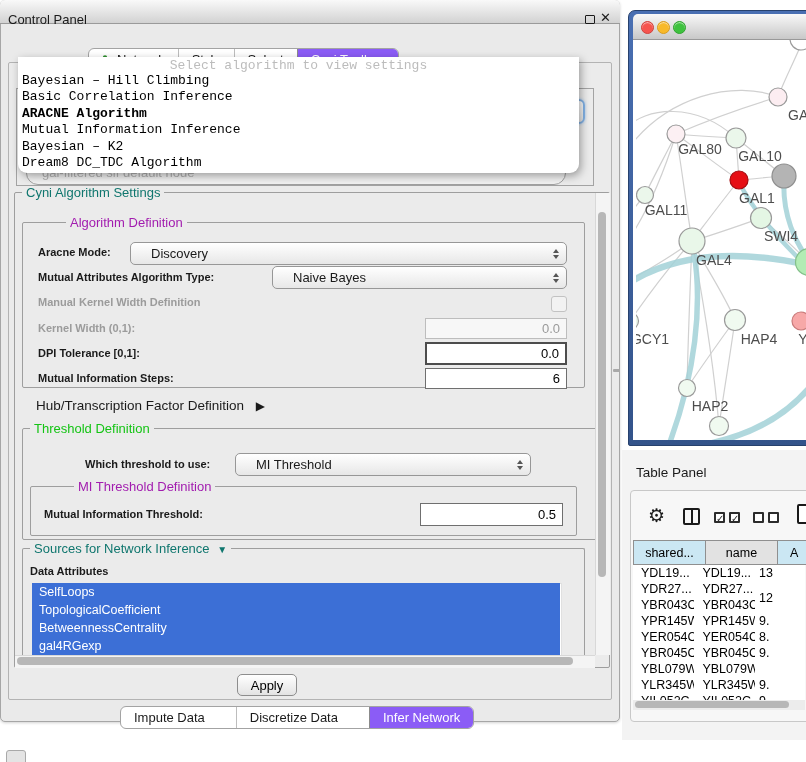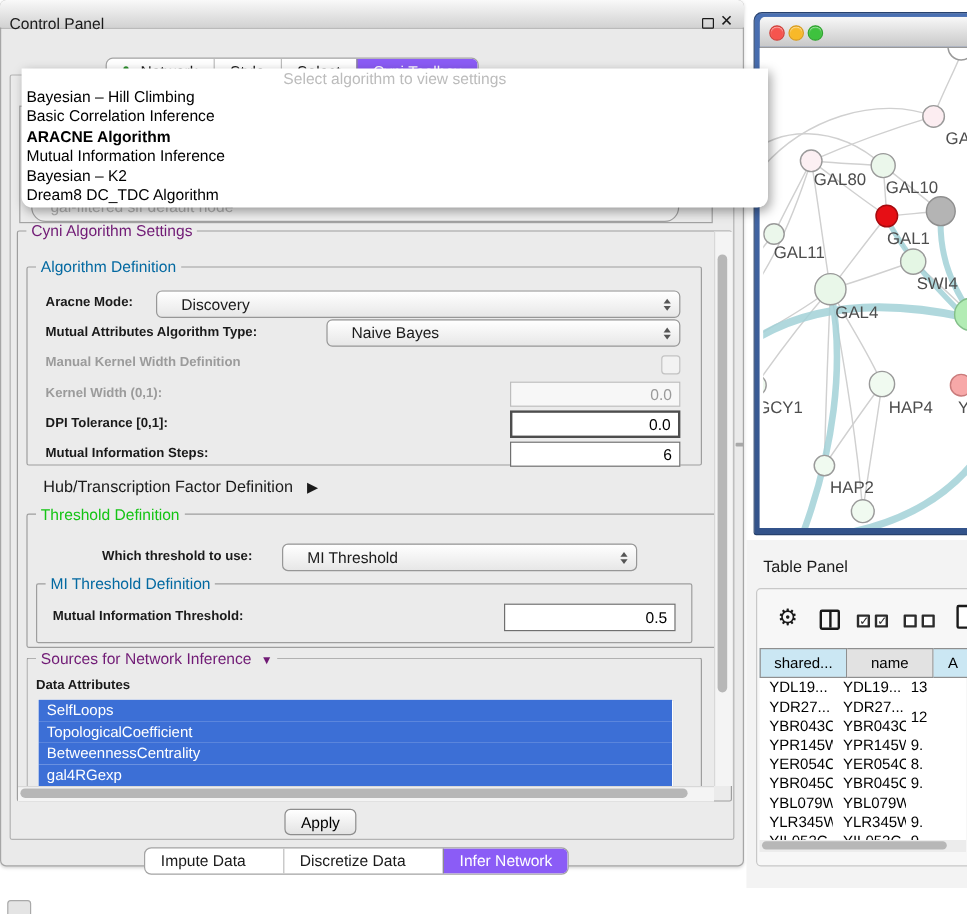--- a/index.html
+++ b/index.html
@@ -23,29 +23,29 @@
   #bottom-tabs{left:120px;top:706px;gap:18px;}
   
   #cp-content{left:8px;top:62px;width:604px;height:638px;background:#ebebeb;border:1px solid #b3b3b3;border-radius:2px;}
   
   #bg-group{left:16px;top:88px;width:578px;height:98px;border:1px solid #a3a3a3;background:#ebebeb;z-index:1;}
   #bg-ring{left:547px;top:99px;width:38px;height:25px;border:2px solid #82b2e6;border-radius:6px;
            background:linear-gradient(#fff,#e6e6e6);box-shadow:0 0 3px #9cc4ee;z-index:2;}
   #bg-filter-combo{left:26px;top:160px;width:540px;height:25px;border:1px solid #a0a0a0;border-radius:12px;
                    background:#f1f1f1;color:#b2b2b2;font-size:13px;line-height:23px;padding-left:15px;z-index:2;white-space:nowrap;overflow:hidden;}
   
-  #algo-popup{left:18px;top:57px;width:622px;height:116px;background:#ffffff;z-index:30;
-              border-radius:0 0 9px 9px;box-shadow:2px 3px 9px rgba(0,0,0,.35);}
+  #algo-popup{left:18px;top:57px;width:561px;height:116px;background:#ffffff;z-index:30;
+              border-radius:0 0 9px 9px;box-shadow:2px 3px 9px rgba(0,0,0,.35);font-family:Liberation Mono, monospace;}
   #algo-hint{height:15px;margin-top:1px;text-align:center;color:#bcbcbc;font-size:13px;}
   .algo-item{height:16.4px;line-height:16.4px;padding-left:4px;font-size:13px;color:#000;white-space:nowrap;}
   .algo-item.bold{font-weight:bold;}
   
   .grp{border:1px solid #9e9e9e;border-radius:2px;}
-  .legend{position:absolute;top:-8px;left:7px;background:#ebebeb;padding:0 4px;font-size:13px;line-height:15px;color:#701a75;white-space:nowrap;}
-  .legend.blue{color:#0369a1;}
+  .legend{position:absolute;top:-8px;left:7px;background:#ebebeb;padding:0 4px;font-size:13px;line-height:15px;color:#0f766e;white-space:nowrap;}
+  .legend.blue{color:#a21caf;margin-left:36px;}
   .legend.green{color:#14c414;}
   .lbl{position:absolute;font-size:11px;font-weight:bold;color:#1a1a1a;white-space:nowrap;}
   .lbl.dis{color:#9b9b9b;}
   .lbl.plain{font-weight:normal;}
   
   .combo{position:absolute;height:23px;border:1px solid #979797;border-radius:5px;
          background:linear-gradient(#ffffff,#e7e7e7);font-size:13px;color:#1a1a1a;
          display:flex;align-items:center;padding-left:20px;box-sizing:border-box;}
   .spin{position:absolute;right:7px;top:0;bottom:0;display:flex;flex-direction:column;justify-content:center;gap:2px;}
   .tri-up{width:0;height:0;border-left:3.5px solid transparent;border-right:3.5px solid transparent;border-bottom:4px solid #555;}

